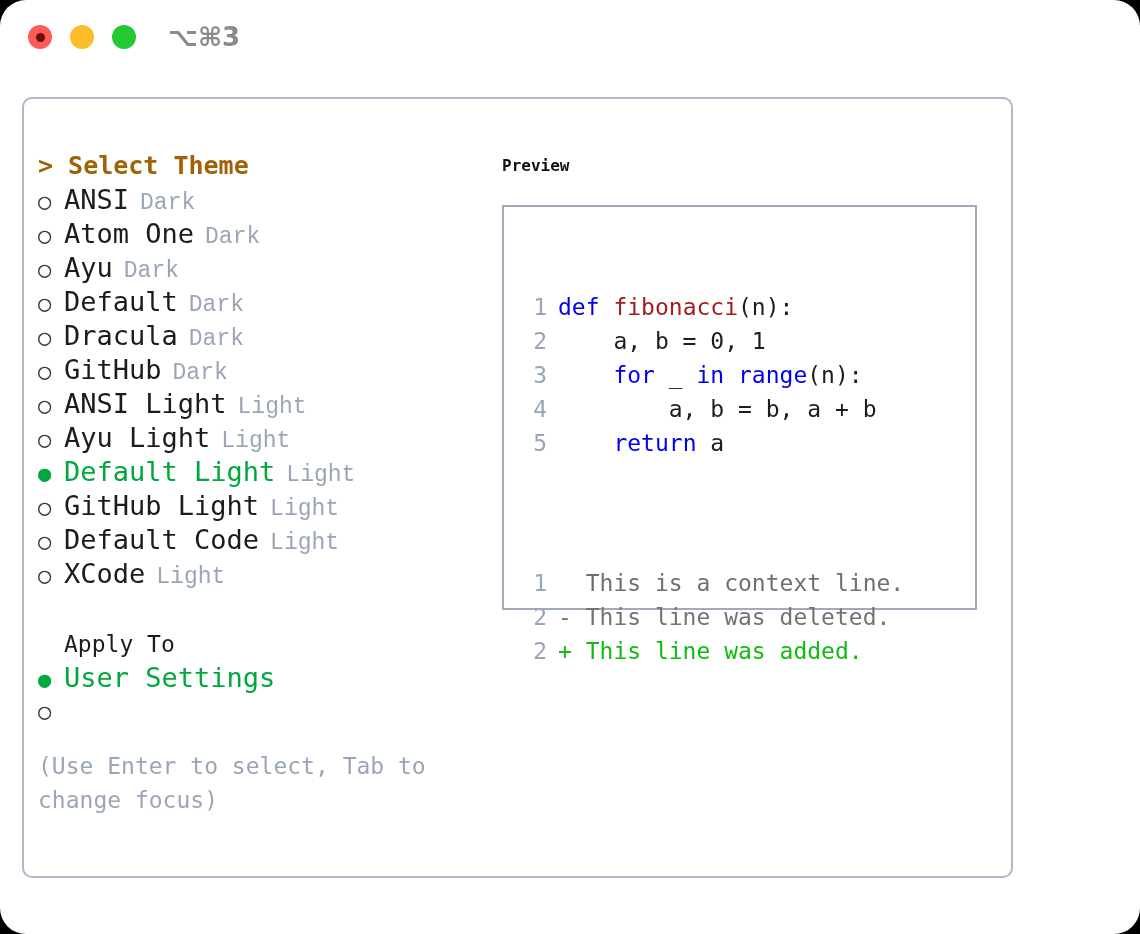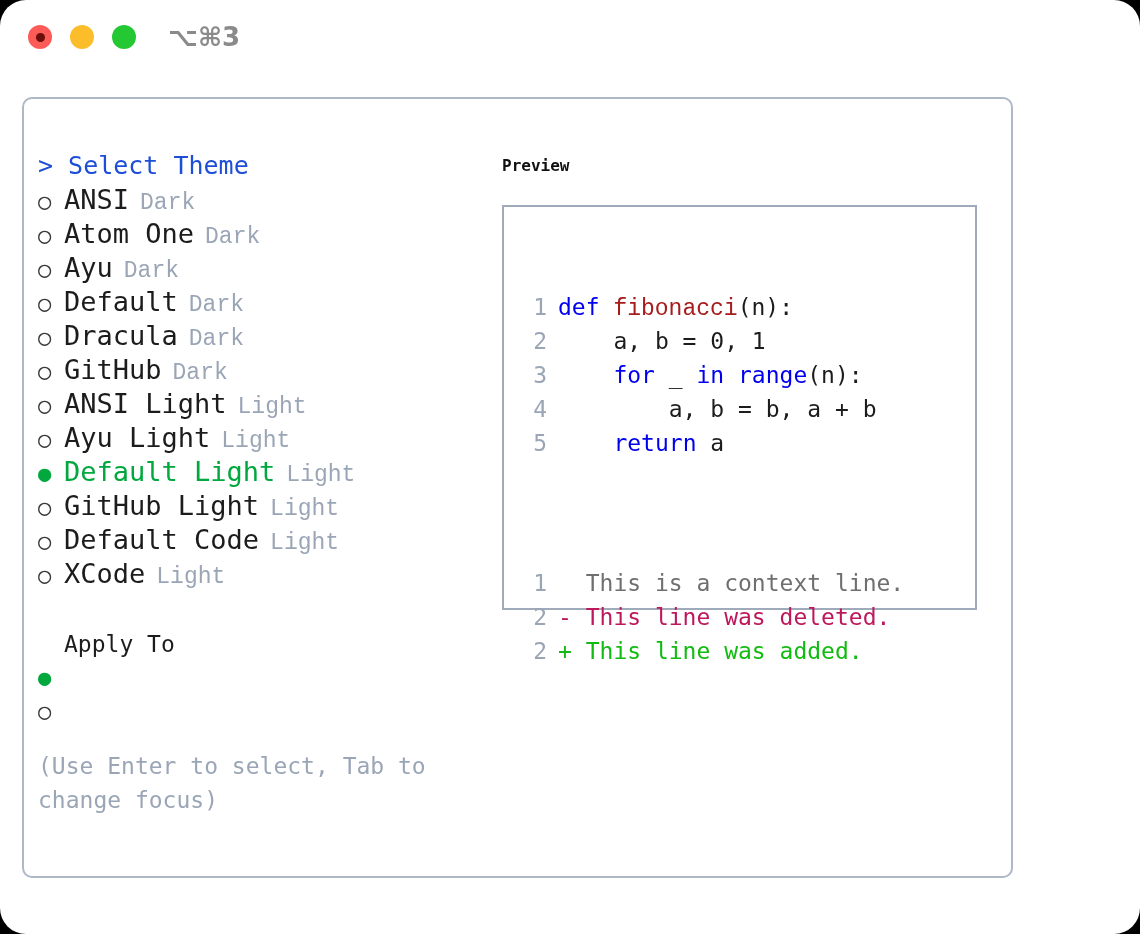--- a/index.html
+++ b/index.html
@@ -89,22 +89,22 @@
 
   
   .left-col {
     position: absolute;
     left: 14px;
     top: 50px;
     width: 450px;
   }
   .section-title {
     font-size: 25px;
-    font-weight: normal;
-    color: #1d4ed8;
+    font-weight: bold;
+    color: #a16207;
     line-height: 34px;
     white-space: pre;
   }
   .theme-list { margin-top: 0px; }
   .opt-row {
     display: flex;
     align-items: baseline;
     line-height: 34px;
     height: 34px;
     white-space: pre;
@@ -196,25 +196,25 @@
     line-height: 34px;
   }
   .linetext {
     font-size: 23px;
     color: #1c1c1c;
     line-height: 34px;
     margin-left: 11px;
     white-space: pre;
   }
   .kw   { color: #0000ee; }
-  .fn   { color: #a61b1b; font-family: Liberation Mono, monospace; }
+  .fn   { color: #a61b1b; }
   .pun  { color: #1c1c1c; }
   .gap  { height: 30px; }
   .ctx  { color: #6f6f6f; }
-  .del  { color: #be185d; }
+  .del  { color: #737373; }
   .add  { color: #11bb11; }
 </style>
 </head>
 <body>
 
 <div class="page">
 
   <div class="titlebar">
     <div class="lights">
       <div class="light red">
@@ -243,21 +243,21 @@
             <div class="opt-row"><span class="bullet">○</span><span class="opt-label">Ayu Light</span><span class="opt-tag">Light</span></div>
             <div class="opt-row selected"><span class="bullet sel">●</span><span class="opt-label">Default Light</span><span class="opt-tag">Light</span></div>
             <div class="opt-row"><span class="bullet">○</span><span class="opt-label">GitHub Light</span><span class="opt-tag">Light</span></div>
             <div class="opt-row"><span class="bullet">○</span><span class="opt-label">Default Code</span><span class="opt-tag">Light</span></div>
             <div class="opt-row"><span class="bullet">○</span><span class="opt-label">XCode</span><span class="opt-tag">Light</span></div>
           </div>
 
         <div class="apply-block">
           <div class="apply-title">Apply To</div>
           <div id="apply-list">
-              <div class="opt-row selected"><span class="bullet sel">●</span></div>
+              <div class="opt-row selected"><span class="bullet sel">●</span><span class="opt-label">User Settings</span></div>
               <div class="opt-row"><span class="bullet">○</span></div>
             </div>
         </div>
 
         <div class="hint">(Use Enter to select, Tab to change focus)</div>
       </div>
 
       <div class="right-col">
         <div class="preview-title">Preview</div>
         <div class="preview-box">

